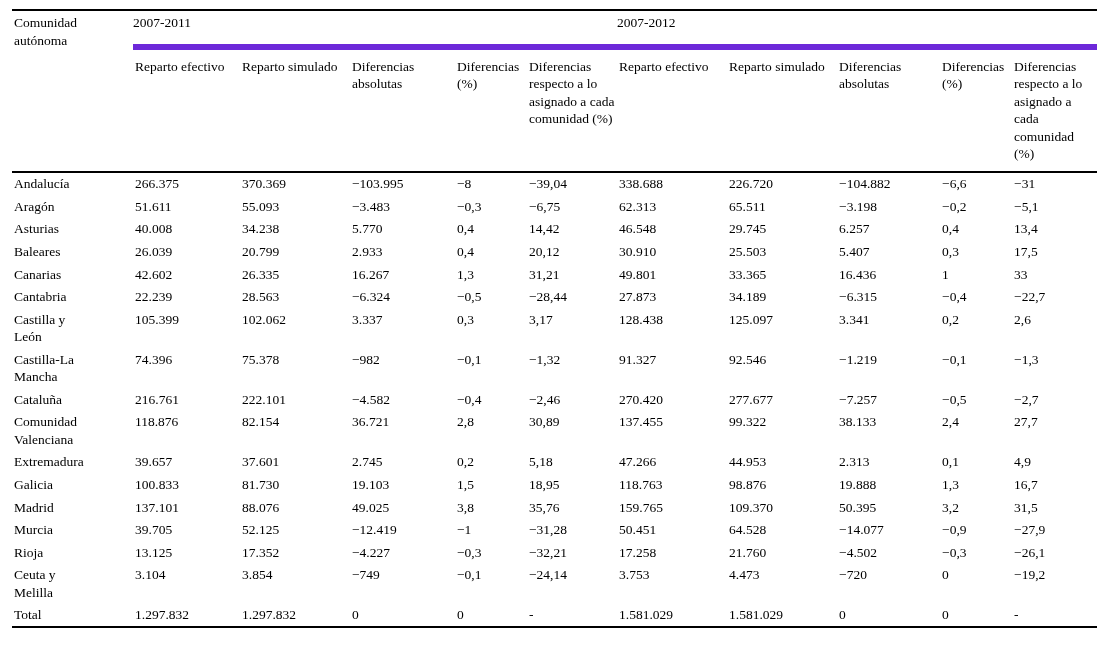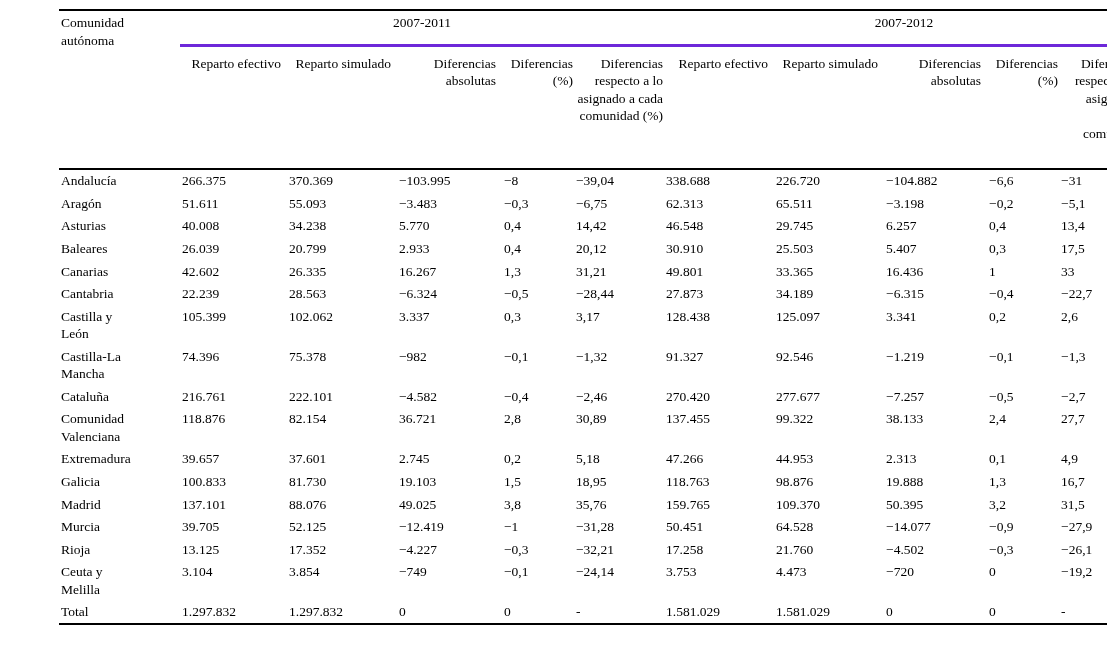--- a/index.html
+++ b/index.html
@@ -2,33 +2,33 @@
 <html><head>
 <meta charset="utf-8">
 <style>
   * { box-sizing: border-box; }
   html, body { margin: 0; padding: 0; background: #ffffff; }
   body {
     width: 1107px; height: 649px; overflow: hidden;
     font-family: "Liberation Serif", "DejaVu Serif", serif;
     font-size: 13.5px; color: #000000;
   }
-  .table-wrap { padding: 9px 10px 0 12px; margin-left: 47px; }
+  .table-wrap { padding: 9px 10px 0 12px; }
   table.data-table {
     width: 1085px; table-layout: fixed; border-collapse: collapse;
     border-top: 2px solid #000; border-bottom: 2px solid #000;
   }
   th, td {
     font-weight: normal; text-align: left; vertical-align: top;
     padding: 2.5px 6px 2.5px 2px; line-height: 1.3;
     white-space: normal; overflow: visible;
   }
   thead th.corner { border-bottom: 2px solid #000; padding-top: 3px; }
-  thead th.period { text-align: center; border-bottom: 3px solid #6d28d9; padding: 3px 0 12px 0; }
-  thead tr.subheader-row th { border-bottom: 2px solid #000; padding-top: 8px; padding-bottom: 8px; text-align: right; }
+  thead th.period { border-bottom: 6px solid #6d28d9; padding: 3px 0 12px 0; }
+  thead tr.subheader-row th { border-bottom: 2px solid #000; padding-top: 8px; padding-bottom: 8px; }
   .rowhead { padding-right: 41px; }
 </style>
 </head>
 <body>
 
 <div class="table-wrap">
   <table class="data-table">
     <colgroup>
       <col style="width:121px">
       <col style="width:107px">

